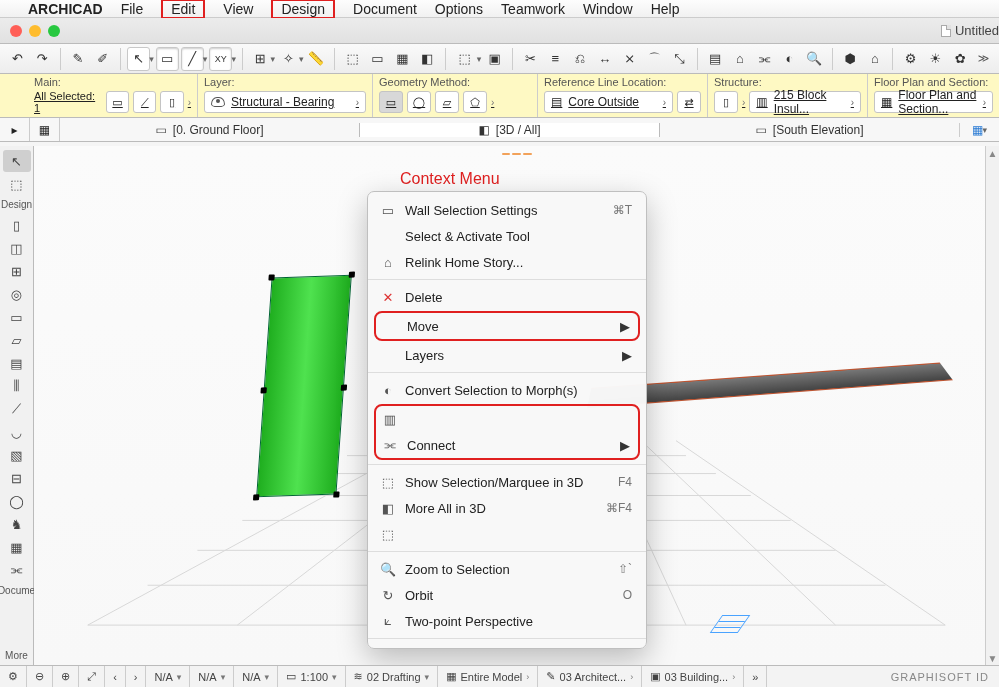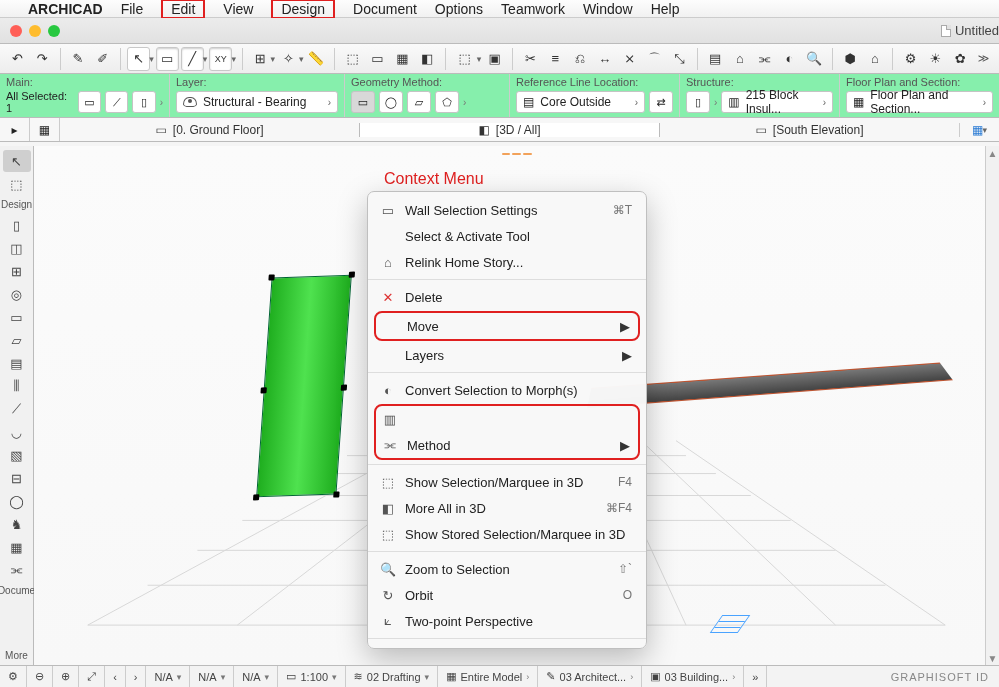--- a/index.html
+++ b/index.html
@@ -25,24 +25,24 @@
 .toolbar { height: 30px; background: linear-gradient(#fafafa,#ededed); border-bottom: 1px solid #bbb; display: flex; align-items: center; padding: 0 6px; gap: 2px; }
 .tool { width: 26px; height: 24px; display:flex; align-items:center; justify-content:center; border-radius:3px; color:#333;}
 .tool.sel { background:#d0d0d0; box-shadow: inset 0 1px 2px rgba(0,0,0,.2);}
 .tool.group { border:1px solid #c8c8c8; background:#fff;}
 .sep { width: 1px; height: 22px; background: #ccc; margin: 0 4px; }
 .dd { font-size:9px; color:#666; margin-left:-3px;}
 .toolbar .big { width:30px;}
 .toolbar .more { margin-left:auto; font-size:11px; color:#555; padding:0 4px;}
 
 
-.infobar { height: 44px; background: #86efac; border-bottom: 1px solid #bbb; display:flex; font-size:11px;}
+.infobar { height: 44px; background: #fef9c3; border-bottom: 1px solid #bbb; display:flex; font-size:11px;padding-left:28px;}
 .infobar .cell { border-right:1px solid #ccc; padding: 2px 6px 0 6px; display:flex; flex-direction:column;}
 .infobar .clabel { color:#555; font-size:11px; margin-bottom:2px;}
-.infobar .crow { display:flex; align-items:center; gap:4px; height:24px;}
+.infobar .crow { display:flex; align-items:center; gap:4px; height:24px;text-decoration:underline;}
 .infobar .dropdown { height:22px; background:#fff; border:1px solid #c4c4c4; border-radius:3px; display:flex; align-items:center; padding:0 6px; font-size:12px; gap:6px; min-width:0;}
 .infobar .dropdown .chev{margin-left:auto;font-size:10px;color:#666;}
 .infobar .minibtn { width:24px;height:22px;border:1px solid #c4c4c4;border-radius:3px;background:#fff;display:flex;align-items:center;justify-content:center;}
 .infobar .minibtn.sel{background:#d8d8d8;}
 
 
 .viewtabs { height:24px; background:#f7f7f7; border-bottom:1px solid #bbb; display:flex; align-items:center; font-size:12px; position:relative;}
 .viewtabs .tabbtn{width:30px;text-align:center;border-right:1px solid #ccc;height:100%;display:flex;align-items:center;justify-content:center;}
 .viewtabs .vtab{flex:1;text-align:center;display:flex;align-items:center;justify-content:center;gap:6px;color:#333;}
 .viewtabs .vtab.active{background:#fff;border-left:1px solid #bbb;border-right:1px solid #bbb;}
@@ -59,21 +59,21 @@
 
 .grid3d { position:absolute; left:0; right:0; top:180px; bottom:0; }
 .grid3d svg{width:100%;height:100%;}
 
 
 .wall { position:absolute; left:230px; top:130px; width:80px; height:220px; transform: skewX(-6deg) rotate(-2deg);}
 .wall .face{position:absolute;inset:0;background:linear-gradient(90deg,#1fae1f,#4fe24f,#1fae1f);border:1px solid #063;}
 .wall .edge{position:absolute;width:6px;height:6px;background:#000;border-radius:1px;}
 
 
-.ctxlabel{position:absolute;left:350px;top:24px;color:#e02020;font-size:16px;}
+.ctxlabel{position:absolute;left:366px;top:24px;color:#e02020;font-size:16px;}
 .ctxmenu{position:absolute;left:333px;top:45px;width:280px;background:rgba(248,248,248,.98);border:1px solid #bfbfbf;border-radius:7px;box-shadow:0 10px 30px rgba(0,0,0,.25);padding:5px 0;font-size:13px;}
 .ctxmenu .row{height:26px;display:flex;align-items:center;padding:0 14px 0 12px;gap:9px;}
 .ctxmenu .row .ic{width:16px;text-align:center;color:#555;font-size:13px;}
 .ctxmenu .row .short{margin-left:auto;color:#777;font-size:12px;}
 .ctxmenu .row .sub{margin-left:auto;color:#333;}
 .ctxmenu .divider{height:1px;background:#ddd;margin:4px 0;}
 .ctxmenu .boxed{border:2px solid #e02020;border-radius:8px;margin:1px 6px;}
 .ctxmenu .boxed .row{padding:0 8px 0 6px;}
 
 
@@ -362,38 +362,37 @@
       <div class="row">
           <span class="ic">◐</span>
           <span>Convert Selection to Morph(s)</span>
         </div>
       <div class="boxed">
         <div class="row">
             <span class="ic">▥</span>
           </div>
         <div class="row">
             <span class="ic">⫘</span>
-            <span>Method</span>
+            <span>Connect</span>
             <span class="sub">▶</span>
           </div>
       </div>
       <div class="divider"></div>
       <div class="row">
           <span class="ic">⬚</span>
           <span>Show Selection/Marquee in 3D</span>
           <span class="short">F4</span>
         </div>
       <div class="row">
           <span class="ic">◧</span>
           <span>More All in 3D</span>
           <span class="short">⌘F4</span>
         </div>
       <div class="row">
           <span class="ic">⬚</span>
-          <span>Show Stored Selection/Marquee in 3D</span>
         </div>
       <div class="divider"></div>
       <div class="row">
           <span class="ic">🔍</span>
           <span>Zoom to Selection</span>
           <span class="short">⇧`</span>
         </div>
       <div class="row">
           <span class="ic">↻</span>
           <span>Orbit</span>

